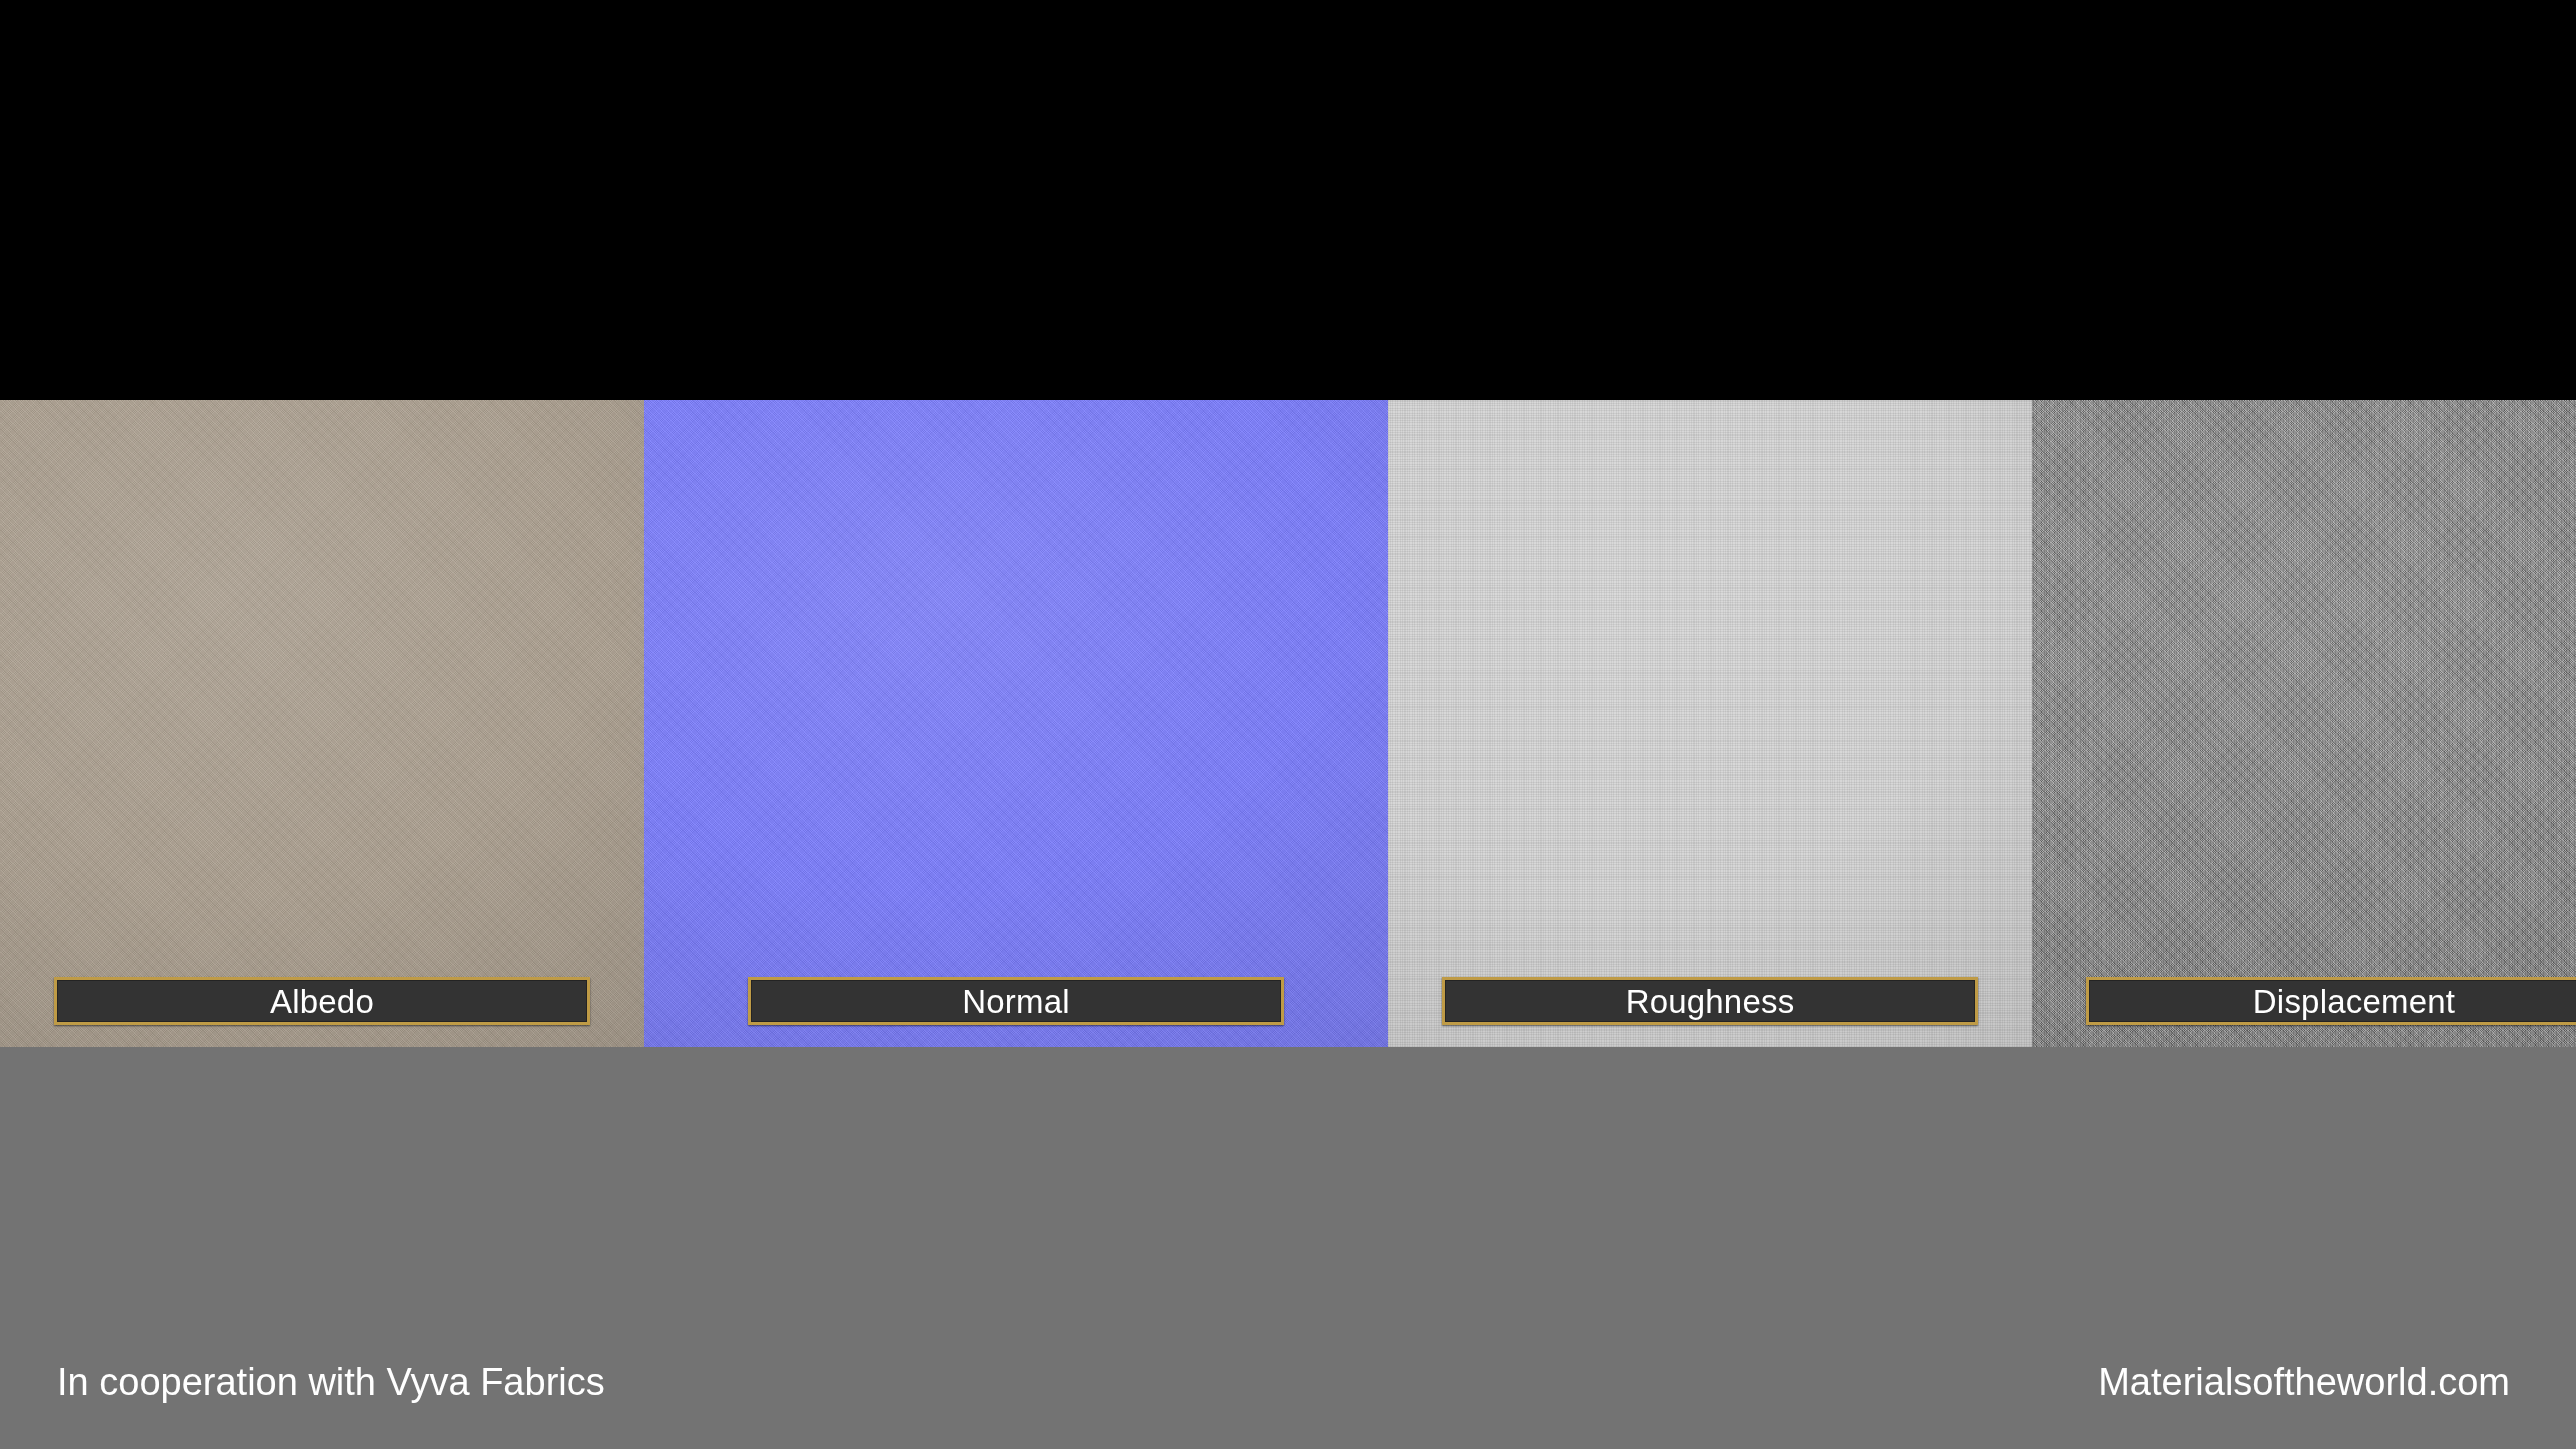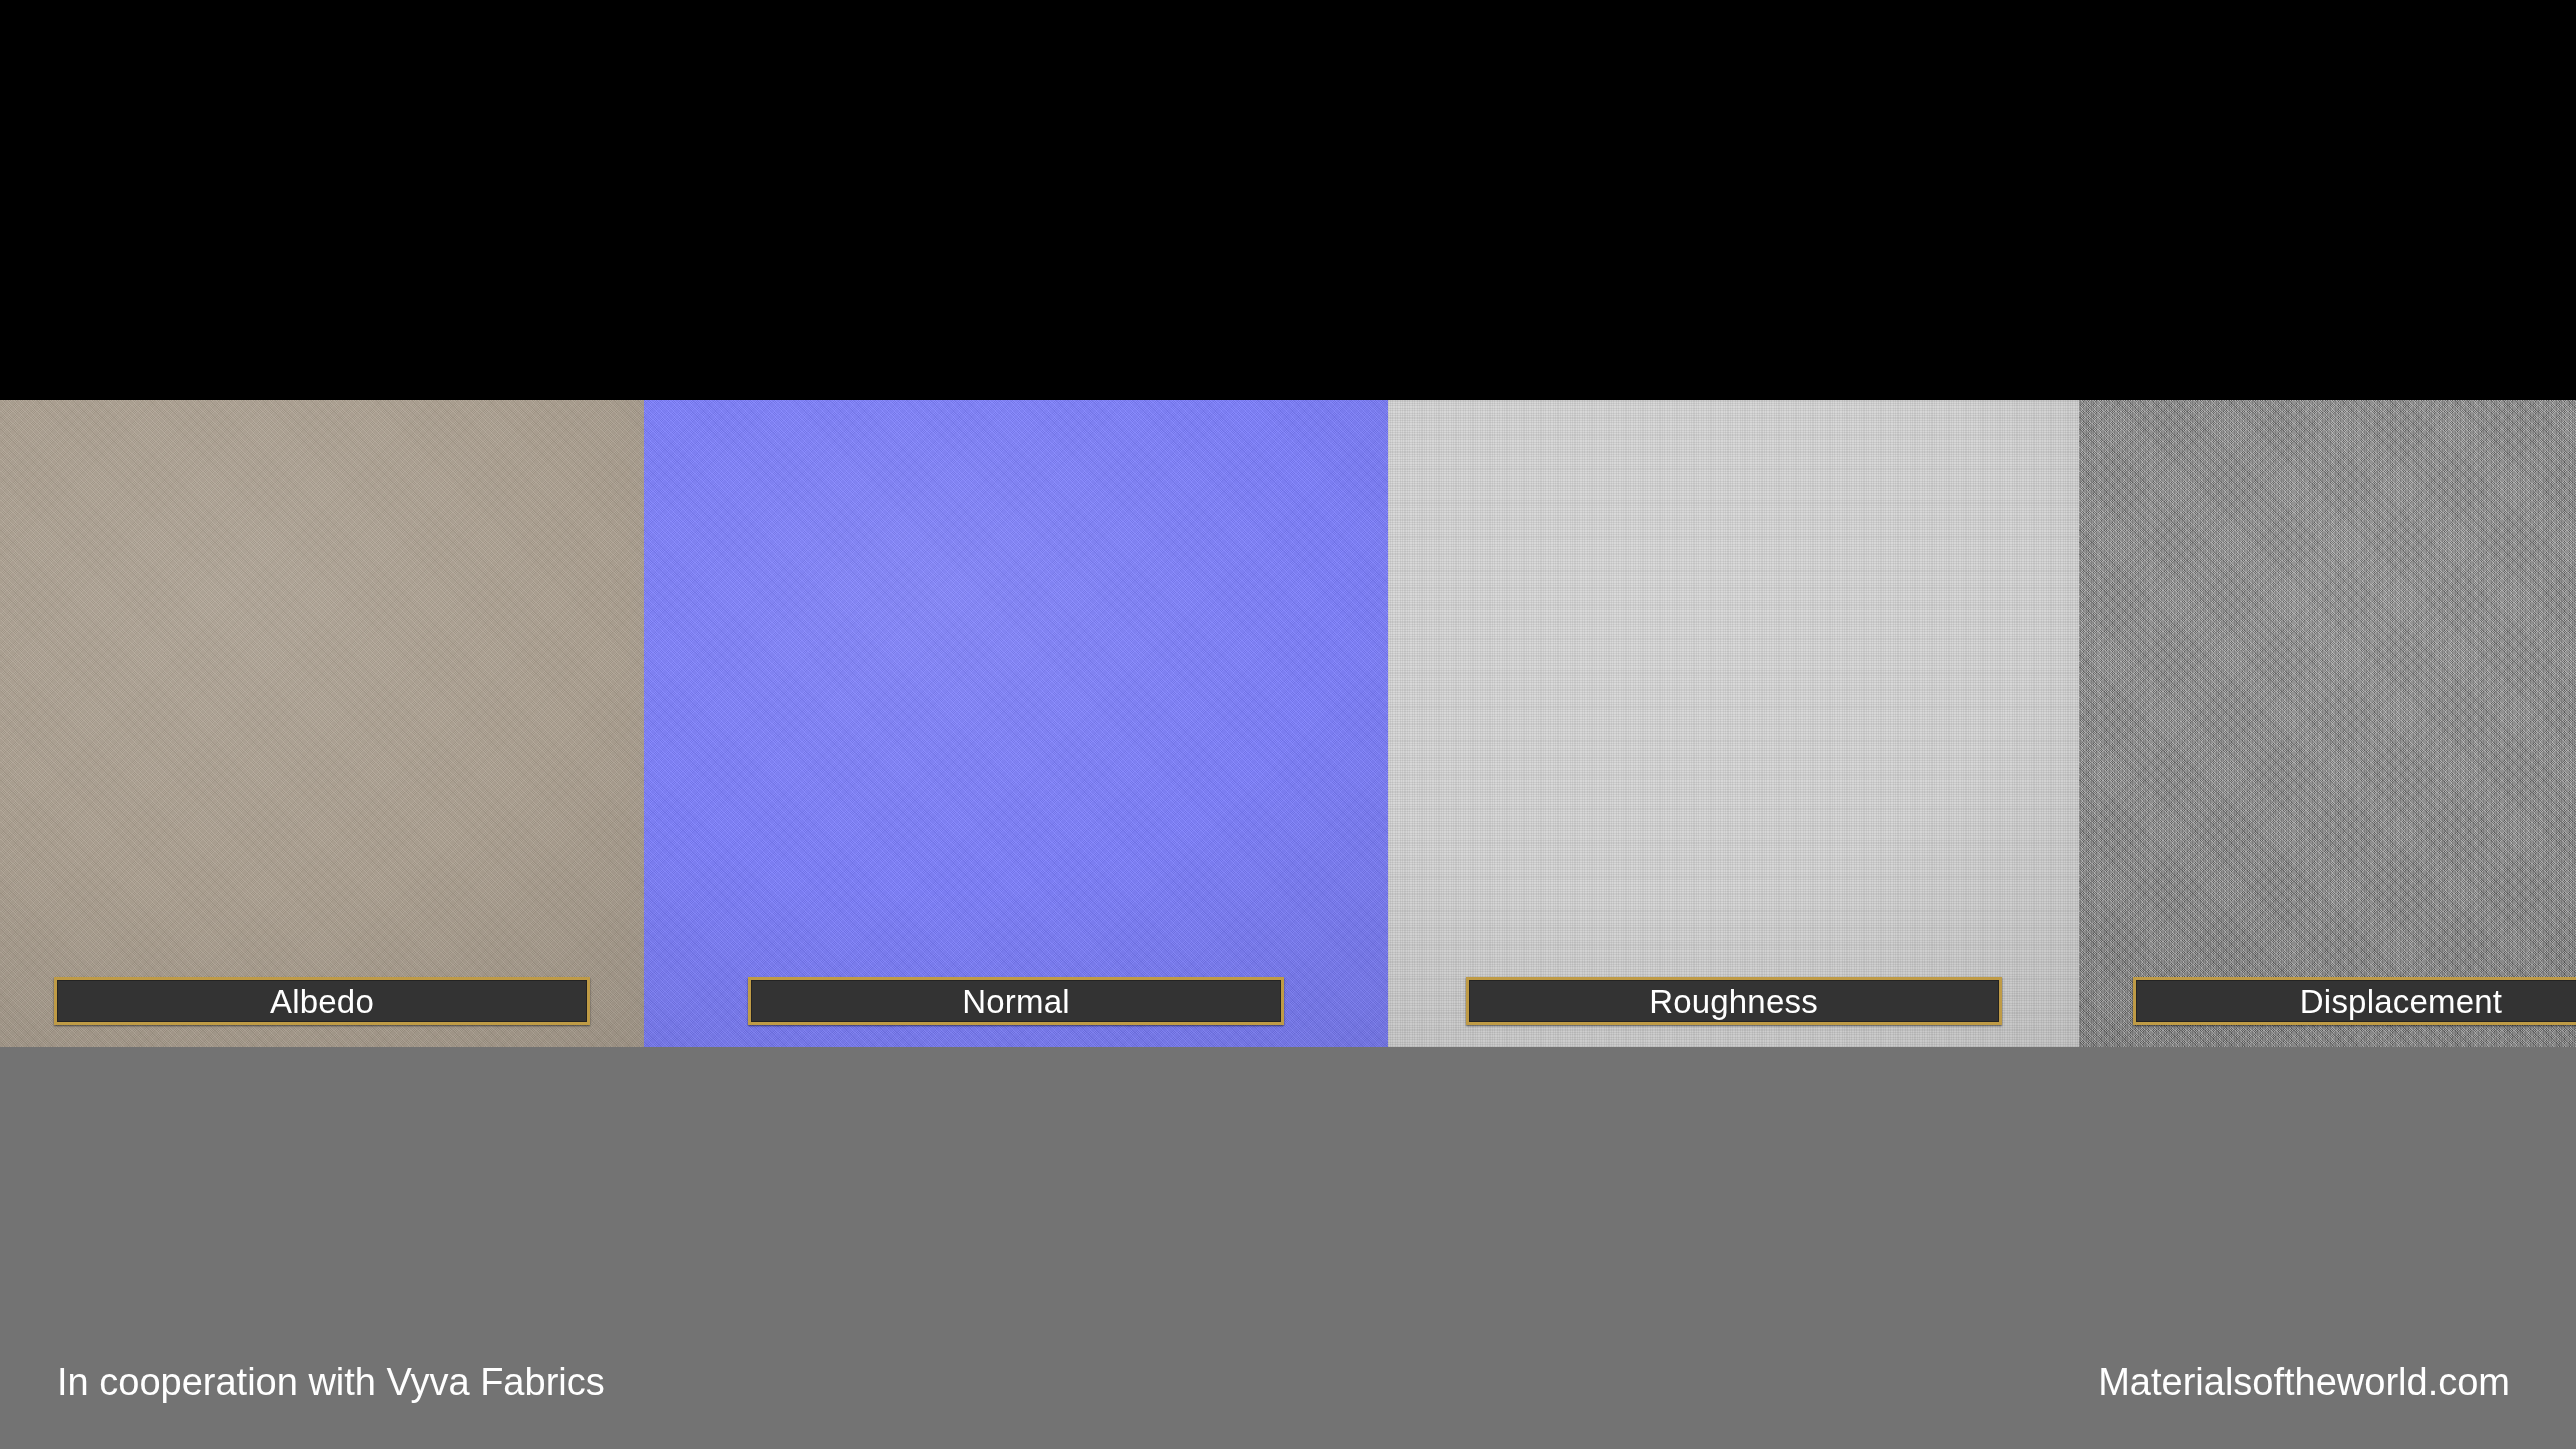--- a/index.html
+++ b/index.html
@@ -36,21 +36,21 @@
 
   .map-panel {
     position: relative;
     height: 647px;
     overflow: hidden;
     flex: 0 0 auto;
   }
 
   .panel-albedo       { width: 644px; }
   .panel-normal       { width: 744px; }
-  .panel-roughness    { width: 644px; padding-left: 47px; }
+  .panel-roughness    { width: 644px; }
   .panel-displacement { width: 644px; }
 
   
   .map-surface {
     position: absolute;
     inset: 0;
   }
 
   
   .weave {

